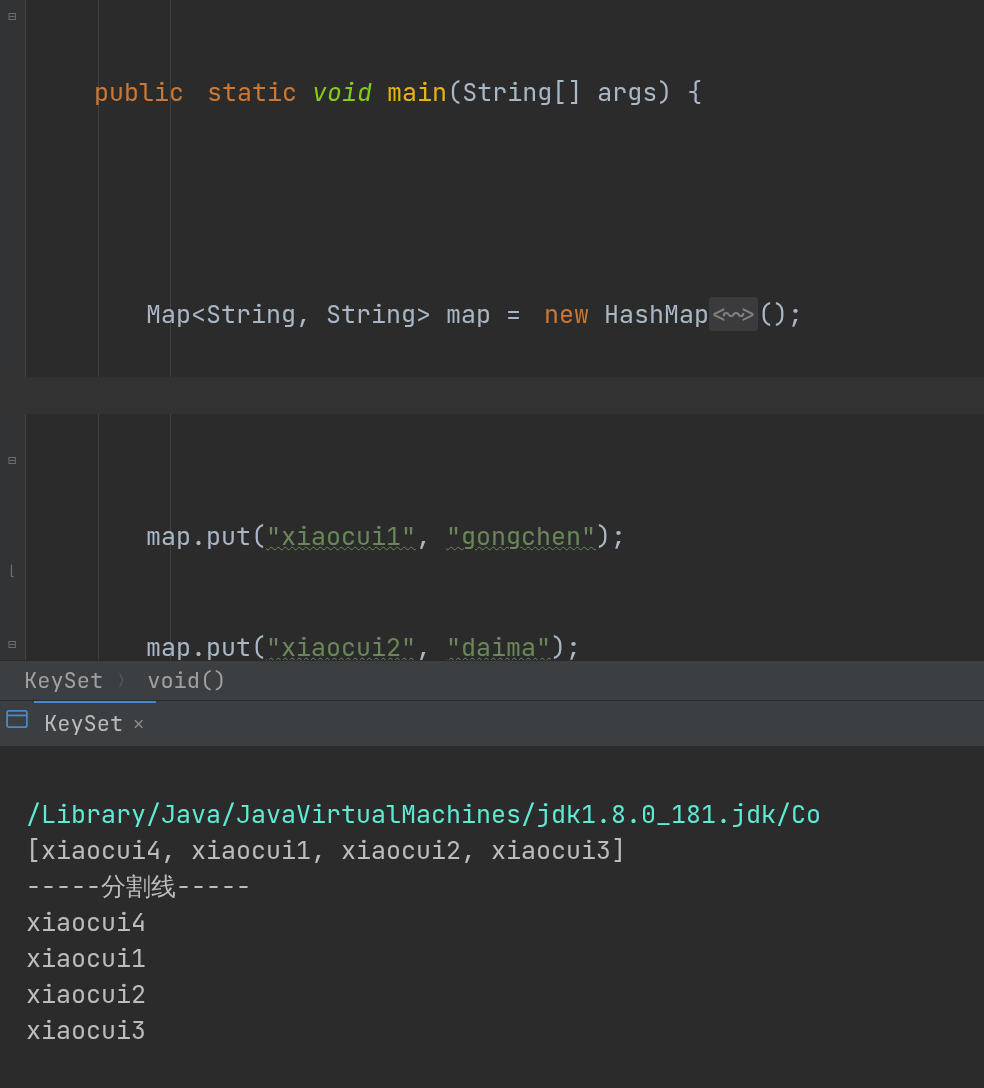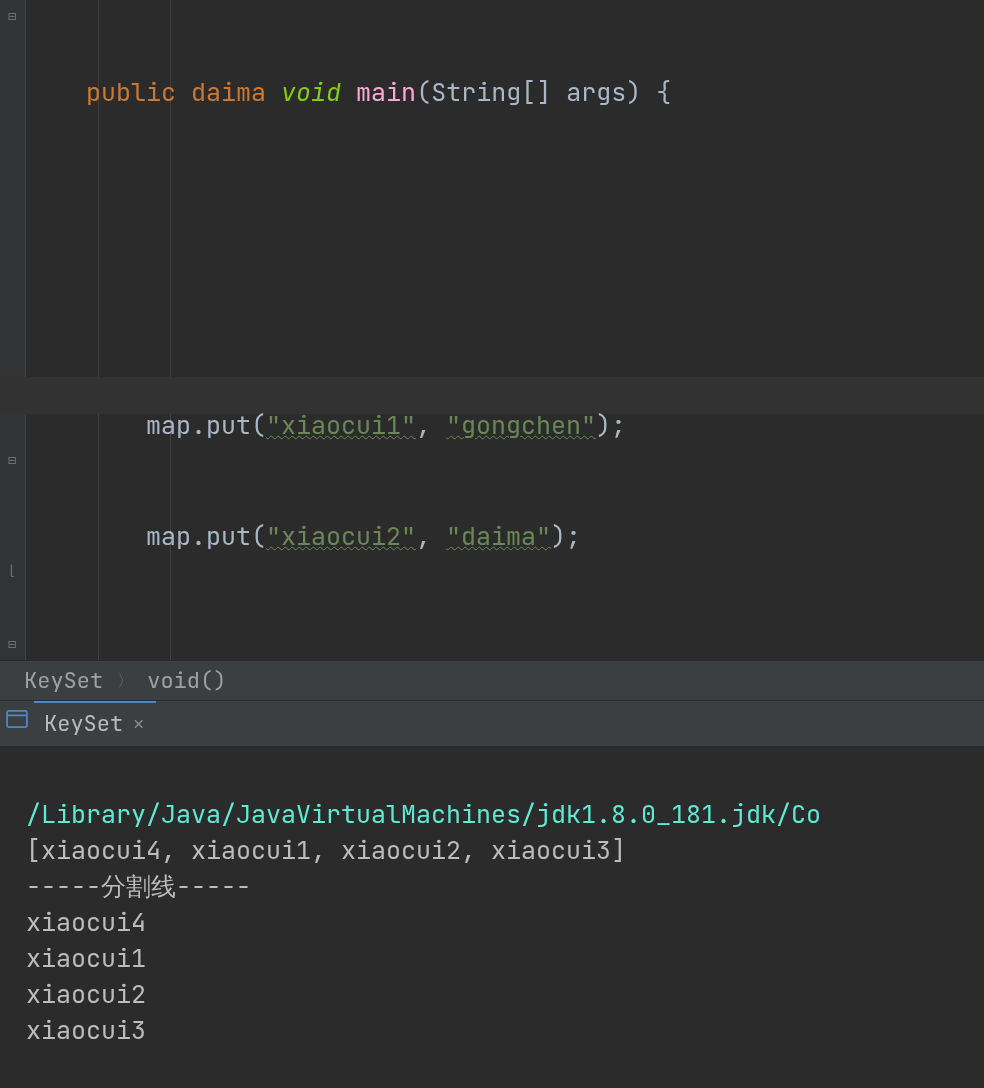--- a/index.html
+++ b/index.html
@@ -41,23 +41,23 @@
     background: #323232;
   }
   .code {
     position: absolute;
     left: 26px; top: 0; right: 0;
     white-space: pre;
     line-height: 37px;
     padding-left: 0;
   }
   .line { height: 37px; }
-  .kw   { color: #cc7832; }
+  .kw   { color: #cc7832; margin-left: 8px; }
   .ret  { color: #84cc16; font-style: italic; }
-  .mname{ color: #f9a8d4; }
+  .mname{ color: #eab308; }
   .id   { color: #a9b7c6; }
   .par  { color: #a9b7c6; }
   .strU { color: #6a8759; text-decoration: underline wavy #6a8759; text-decoration-thickness: 1px; }
   .folded { background: #3b3b3d; color: #808080; padding: 0 2px; border-radius: 3px; }
   .guide {
     position: absolute;
     top: 0; bottom: 0;
     width: 1px;
     background: #404040;
   }
@@ -121,22 +121,23 @@
     <div class="gutter-mark" style="top:562px">⌊</div>
     <div class="gutter-mark" style="top:636px">⊟</div>
   </div>
 
   <div class="guide" style="left:98px"></div>
   <div class="guide" style="left:170px"></div>
 
   <div class="caret-row" style="top:377px"></div>
 
   <div class="code">
-    <div class="line">    <span class="kw">public</span> <span class="kw">daima</span> <span class="ret">void</span> <span class="mname">main</span><span class="par">(String[] args) {</span></div>
+    <div class="line">    <span class="kw">public</span> <span class="kw">static</span> <span class="ret">void</span> <span class="mname">main</span><span class="par">(String[] args) {</span></div>
     <div class="line"></div>
+    <div class="line">        <span class="id">Map&lt;String, String&gt; map = </span><span class="kw">new</span><span class="id"> HashMap</span><span class="folded">&lt;~&gt;</span><span class="id">();</span></div>
     <div class="line"></div>
     <div class="line">        <span class="id">map.put(</span><span class="strU">"xiaocui1"</span><span class="id">, </span><span class="strU">"gongchen"</span><span class="id">);</span></div>
     <div class="line">        <span class="id">map.put(</span><span class="strU">"xiaocui2"</span><span class="id">, </span><span class="strU">"daima"</span><span class="id">);</span></div>
     
     
     
     
     
     
     

